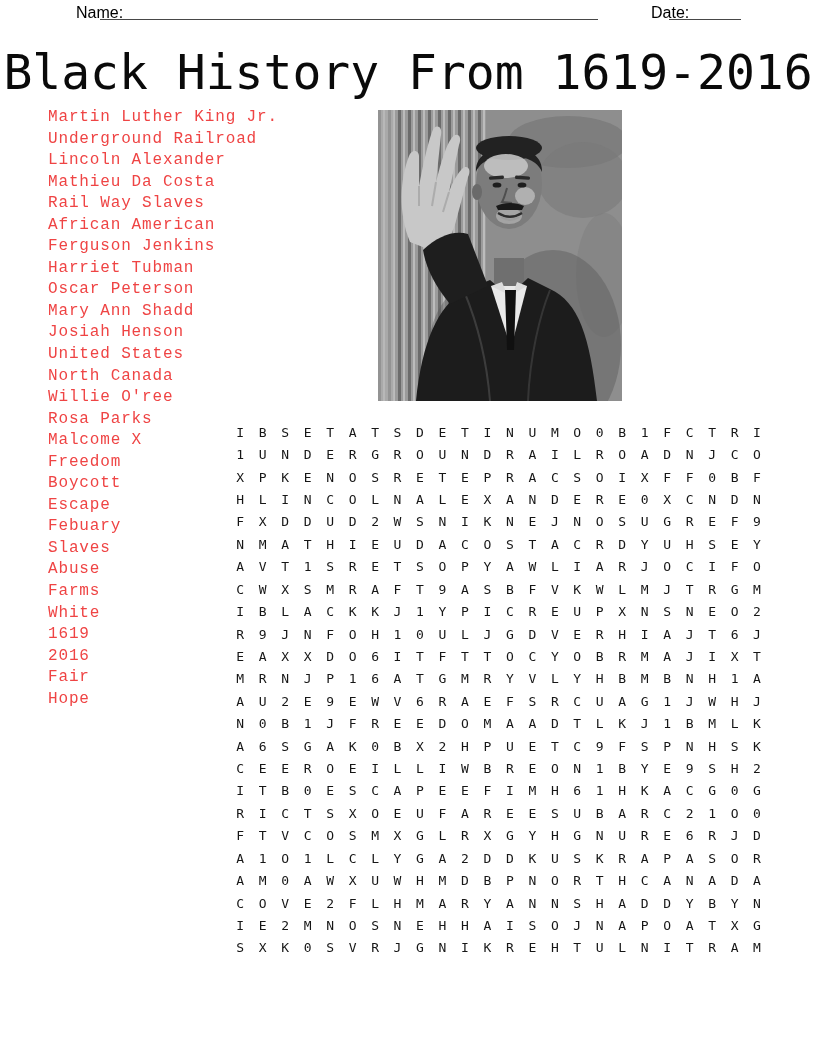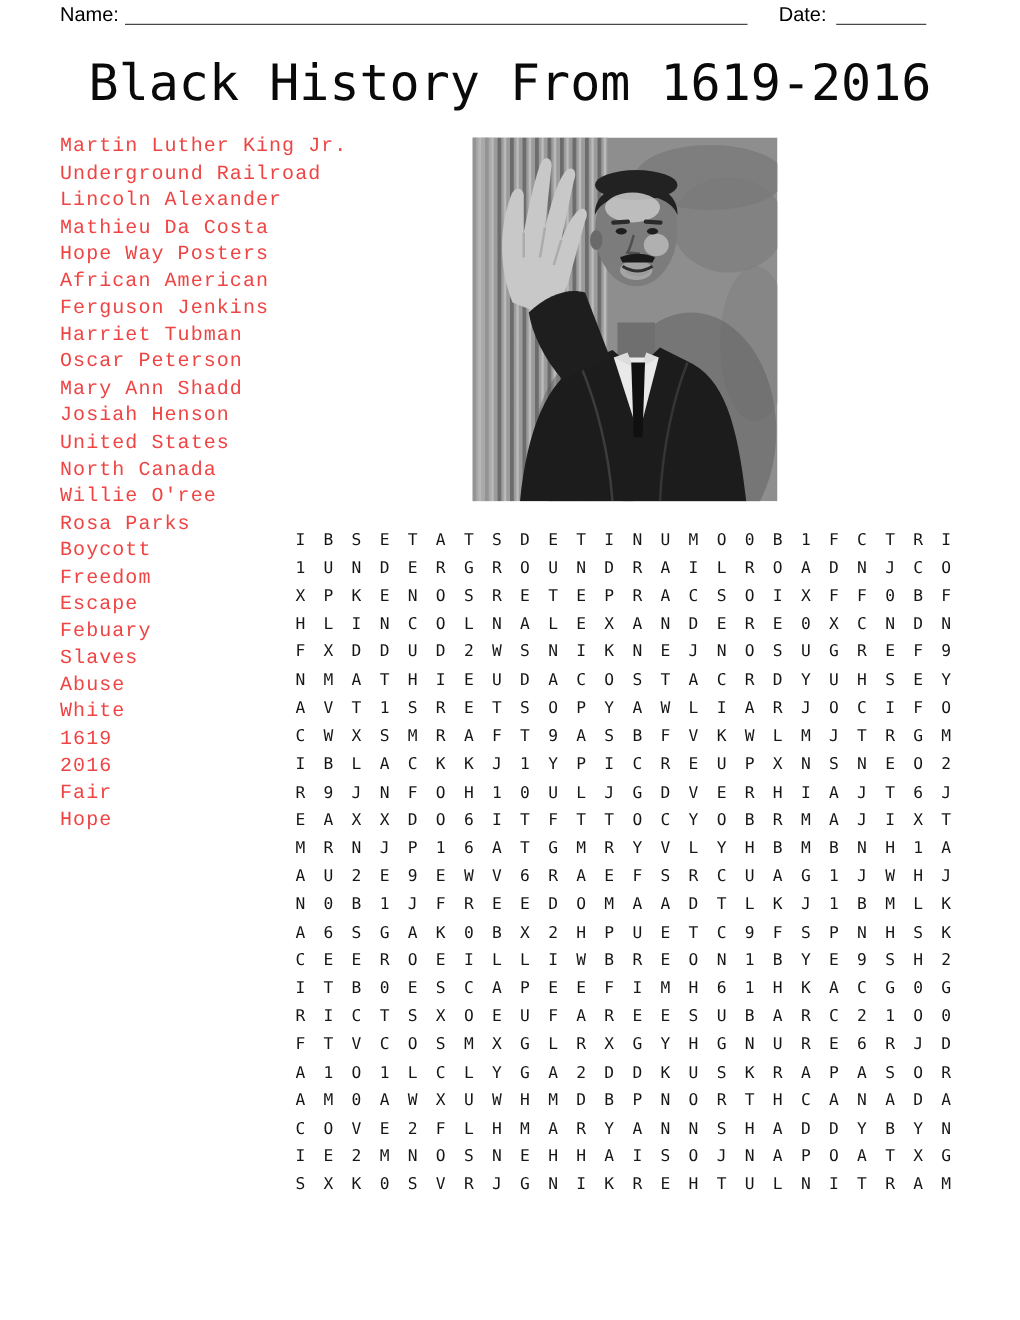--- a/index.html
+++ b/index.html
@@ -7,29 +7,29 @@
     width:816px; height:1056px;
     background:#ffffff;
     position:relative;
     font-family:"Liberation Sans", sans-serif;
     color:#000;
     overflow:hidden;
   }
   .abs { position:absolute; }
 
   
-  .hdr-label { font-size:16px; color:#000; }
+  .hdr-label { font-size:16px; color:#000;margin-left:28px; }
   .write-line { border-bottom:1.5px solid #474747; height:0; }
 
   
   .title {
     left:0; top:44px; width:816px;
     text-align:center;
     font-family:"DejaVu Sans Mono", monospace;
-    font-size:40px; font-weight:400;
+    font-size:48px; font-weight:400;
     color:#0a0a0a;
     letter-spacing:0;
   }
 
   
   .word-list {
     left:48px; top:107px;
     font-family:Liberation Mono, monospace;
     font-size:16px;
     letter-spacing:0.85px;
@@ -62,37 +62,39 @@
 <span class="abs hdr-label" style="left:623px; top:4px;">Date:</span>
 <div class="abs write-line" style="left:669px; top:19px; width:72px;"></div>
 
 <div class="abs title">Black History From 1619-2016</div>
 
 <div class="abs word-list">
     <div class="word">Martin Luther King Jr.</div>
     <div class="word">Underground Railroad</div>
     <div class="word">Lincoln Alexander</div>
     <div class="word">Mathieu Da Costa</div>
-    <div class="word">Hope Way Posters</div>
+    <div class="word">Rail Way Slaves</div>
     <div class="word">African American</div>
     <div class="word">Ferguson Jenkins</div>
     <div class="word">Harriet Tubman</div>
     <div class="word">Oscar Peterson</div>
     <div class="word">Mary Ann Shadd</div>
     <div class="word">Josiah Henson</div>
     <div class="word">United States</div>
     <div class="word">North Canada</div>
     <div class="word">Willie O'ree</div>
     <div class="word">Rosa Parks</div>
+    <div class="word">Malcome X</div>
+    <div class="word">Freedom</div>
     <div class="word">Boycott</div>
-    <div class="word">Freedom</div>
     <div class="word">Escape</div>
     <div class="word">Febuary</div>
     <div class="word">Slaves</div>
     <div class="word">Abuse</div>
+    <div class="word">Farms</div>
     <div class="word">White</div>
     <div class="word">1619</div>
     <div class="word">2016</div>
     <div class="word">Fair</div>
     <div class="word">Hope</div>
   </div>
 
 <div class="abs photo" role="img" aria-label="Black-and-white posterized photo of Martin Luther King Jr. in a dark suit and tie, smiling and waving with his right hand raised, in front of a striped curtain and gray wall">
   <svg viewBox="0 0 244 291" xmlns="http://www.w3.org/2000/svg">
     <defs>

